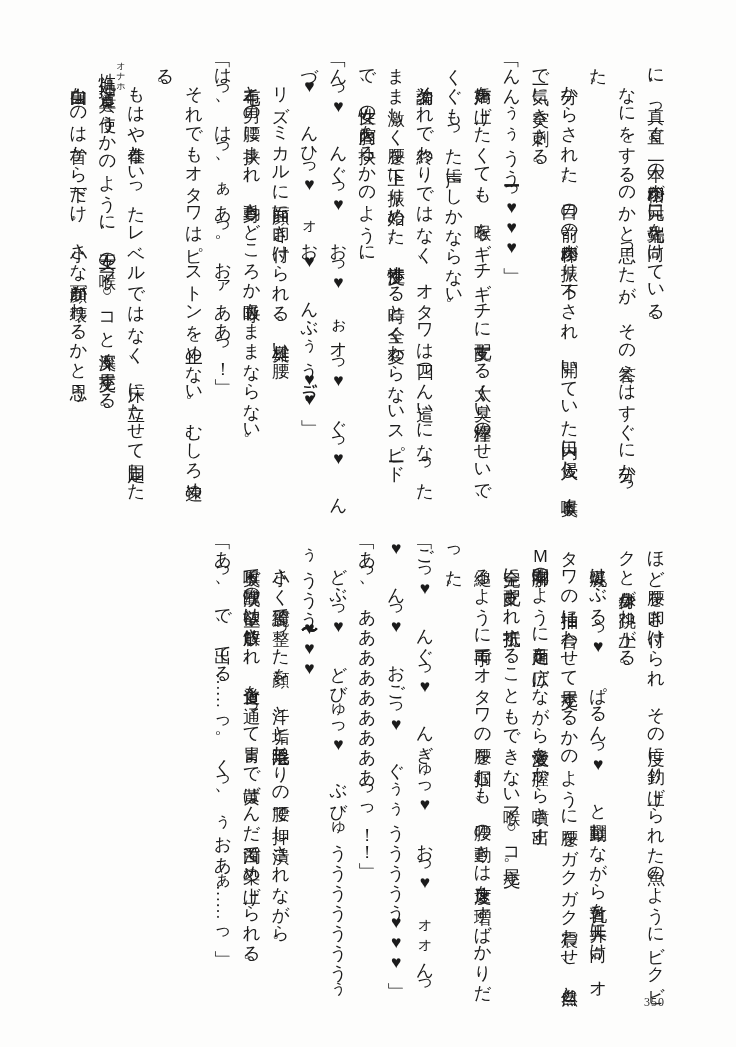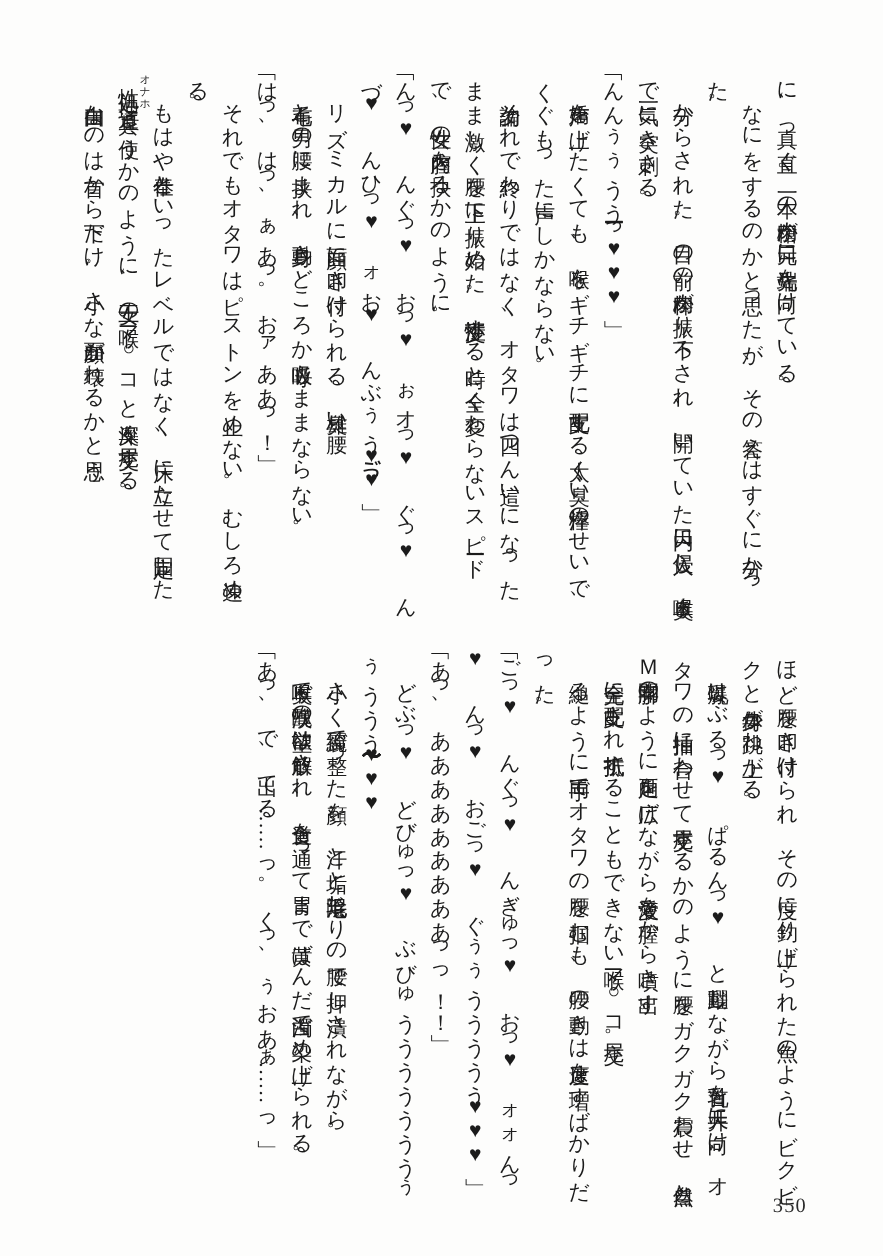--- a/index.html
+++ b/index.html
@@ -47,21 +47,21 @@
     text-indent: 1em;
   }
   ruby > rt {
     font-size: 0.5em;
     letter-spacing: 0;
   }
   .page-number {
     position: absolute;
     left: 644px;
     top: 995px;
-    font-size: 17px;
+    font-size: 12px;
     letter-spacing: 1px;
     color: #2b2b2b;
   }
 </style>
 </head>
 <body>
 
 <div class="page">
   <div class="text-block block-upper">
       <p class="para">に、真っ直ぐ。一本の肉槍が口元に先端を向けている。</p>

